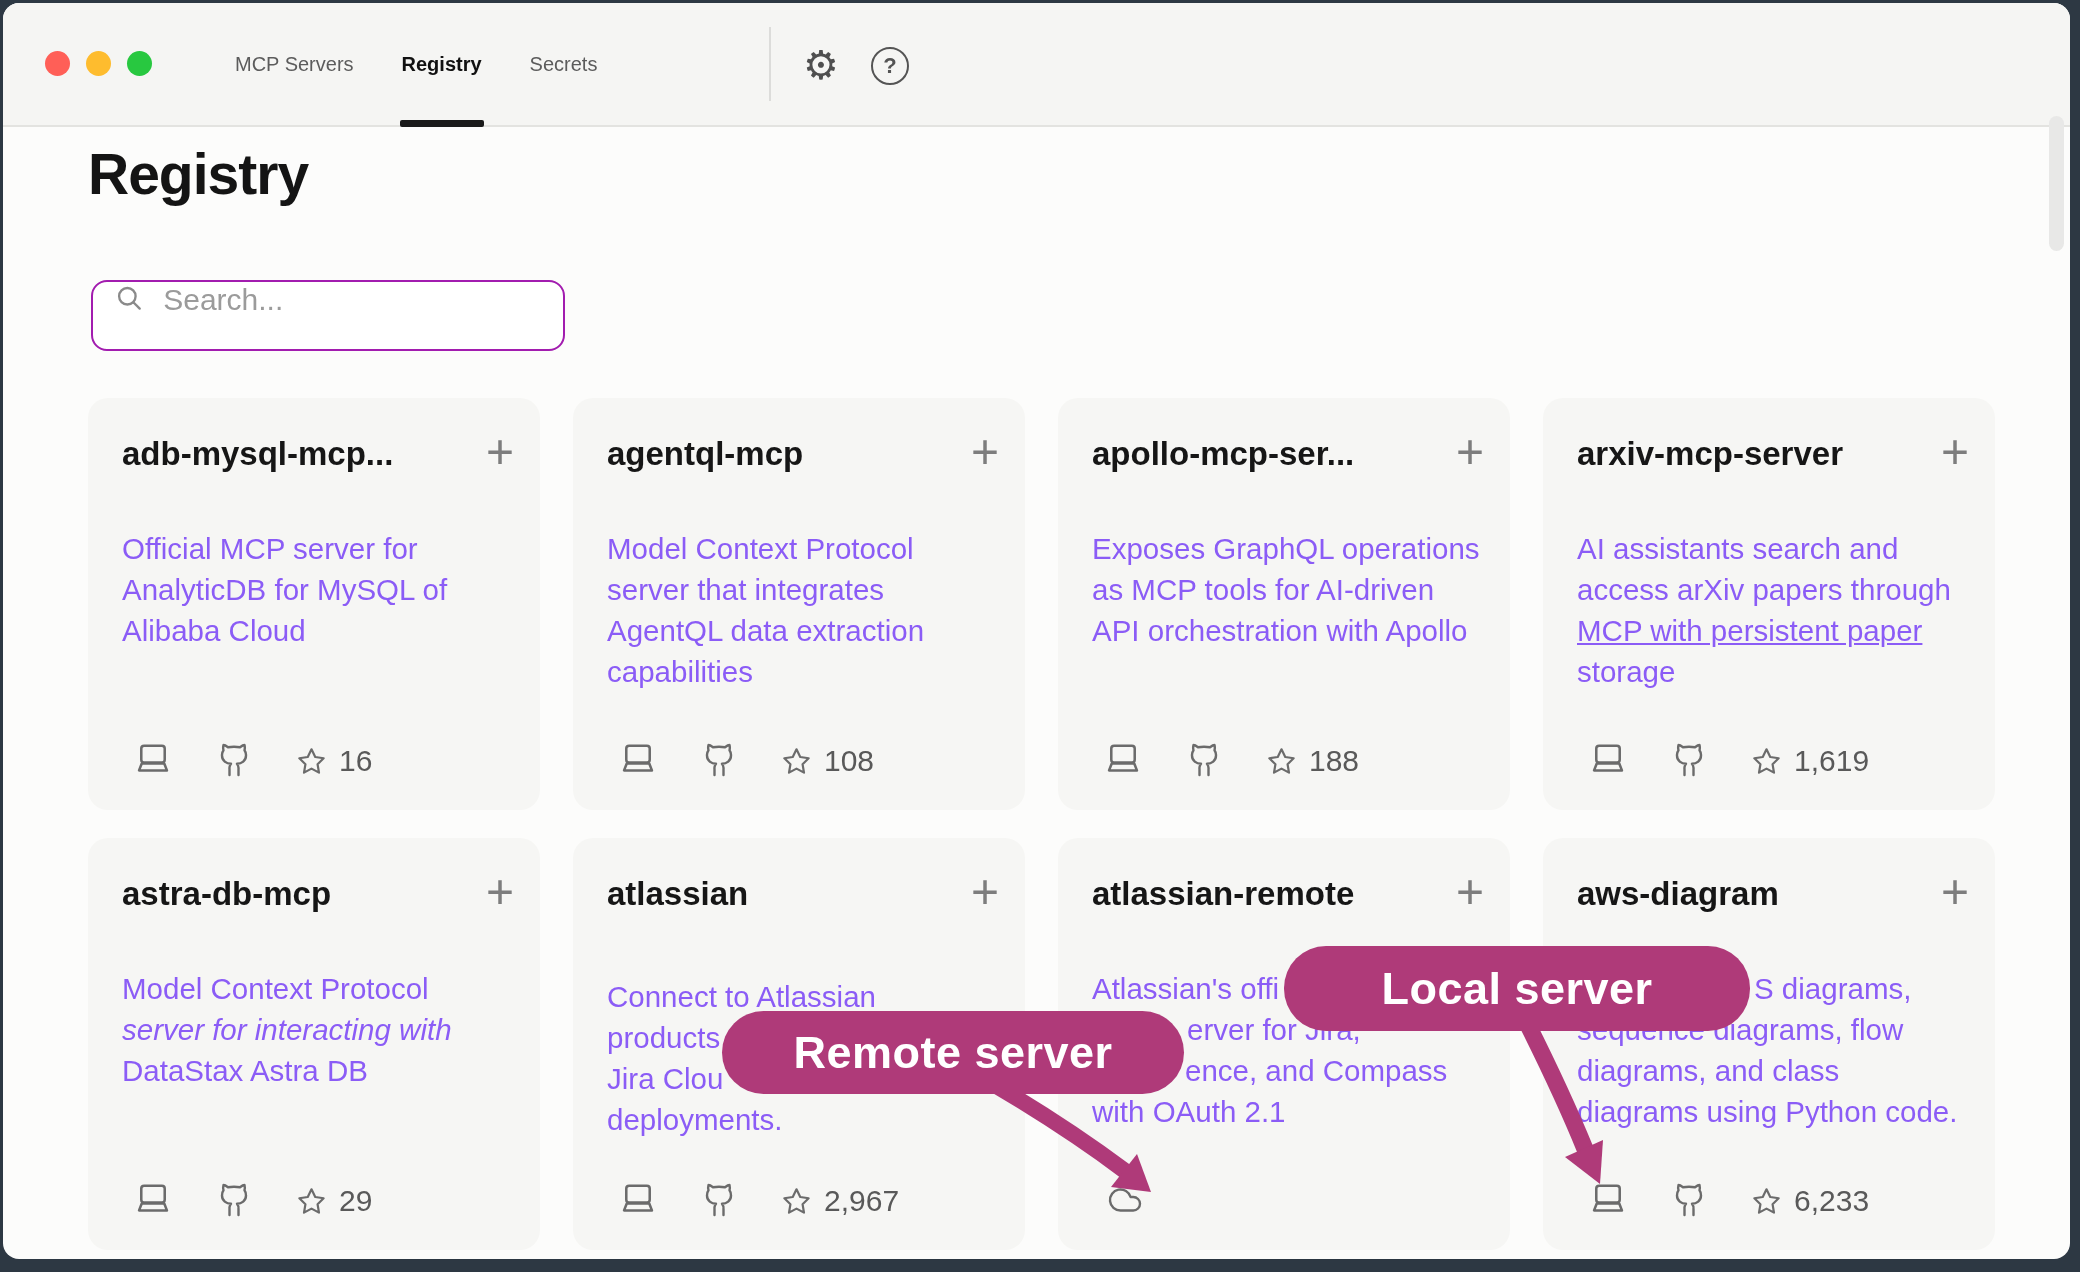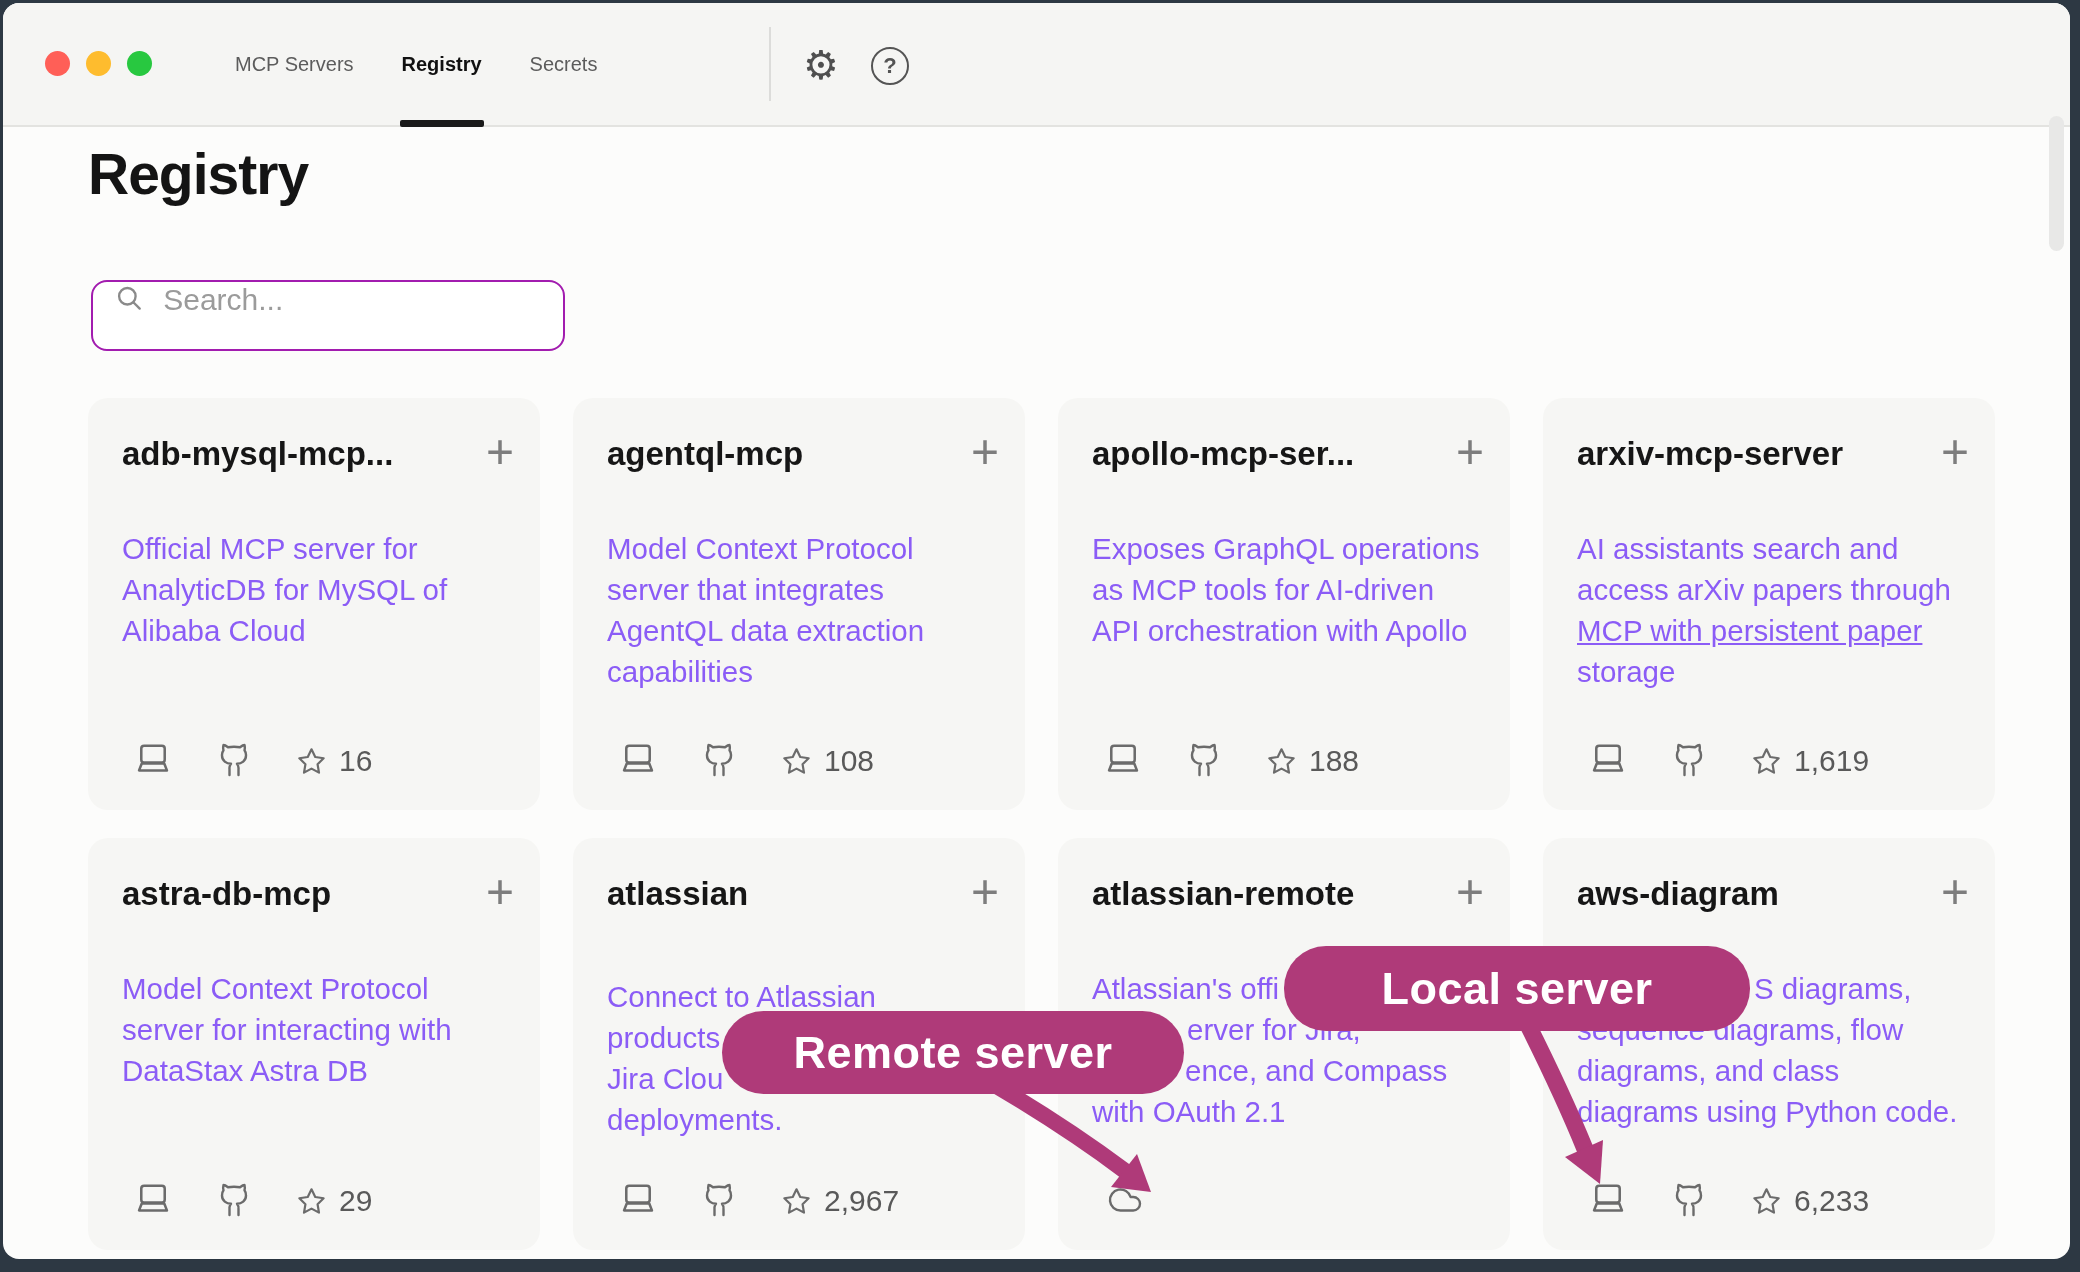--- a/index.html
+++ b/index.html
@@ -230,21 +230,21 @@
           </span>
         </div>
       </div>
       <div class="card" style="left: 85px; top: 835px;">
         <div class="card-head">
           <div class="card-title">astra-db-mcp</div>
           <div class="card-add">+</div>
         </div>
         <div class="card-desc">
           <div class="line" style="padding-left: 0px;">Model Context Protocol</div>
-          <div class="line" style="padding-left: 0px;">server for interacting with</div>
+          <div class="line" style="padding-left: 0px; font-style: italic;">server for interacting with</div>
           <div class="line" style="padding-left: 0px;">DataStax Astra DB</div>
         </div>
         <div class="card-foot">
           <span>
             <svg class="icon-svg" width="38" height="38" viewBox="0 0 24 24" fill="none" stroke="currentColor" stroke-width="1.6" stroke-linecap="round" stroke-linejoin="round">
               <rect x="4.6" y="3.6" width="14.8" height="10.6" rx="1.8"></rect>
               <path d="M3.2 19.2h17.6l-1.7-4.4H4.9z"></path>
             </svg>
           </span>
           <span>

